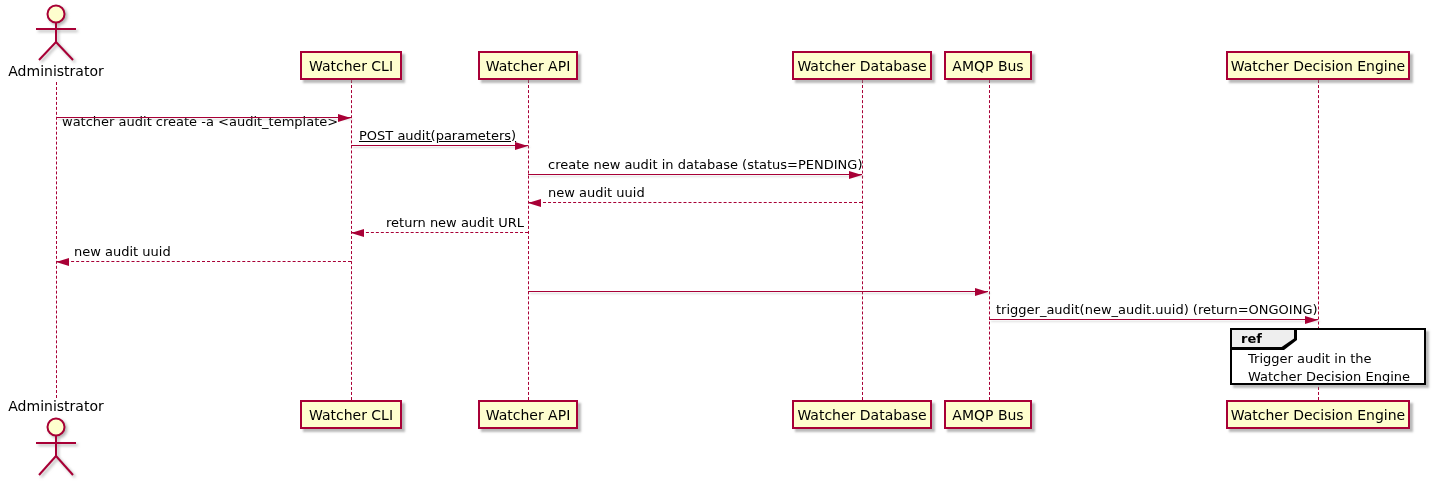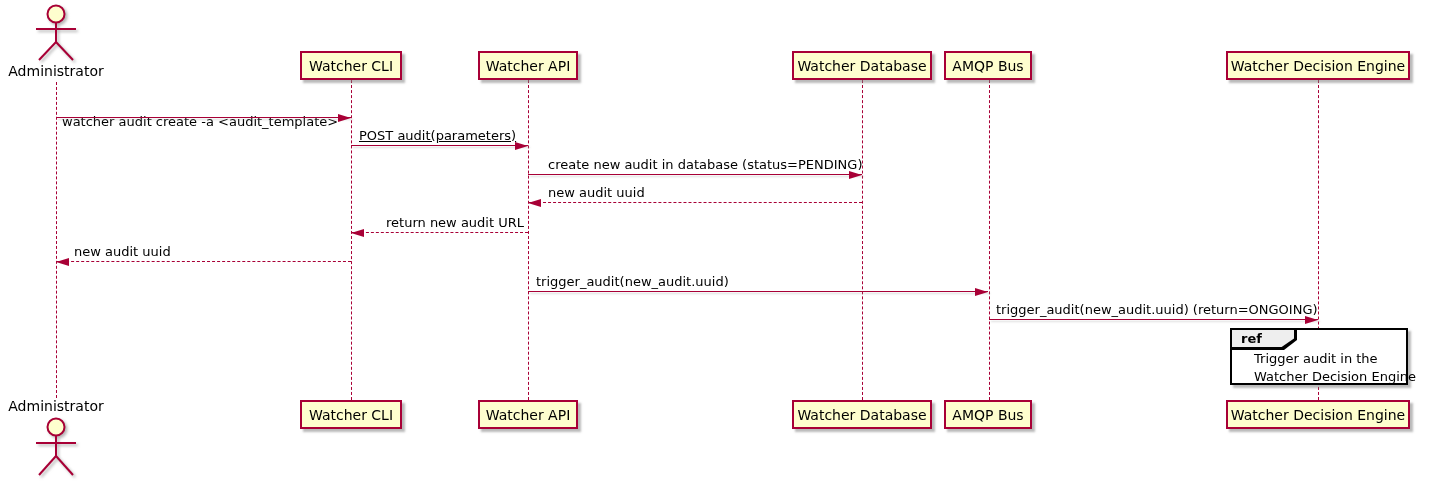--- a/index.html
+++ b/index.html
@@ -70,42 +70,42 @@
     height: 0;
     border-top: 4px solid transparent;
     border-bottom: 4px solid transparent;
   }
   .ah.right { border-left: 13px solid var(--crimson); }
   .ah.left  { border-right: 13px solid var(--crimson); }
   
   .refbox {
     position: absolute;
     left: 1230px; top: 328px;
-    width: 178px; height: 57px;
+    width: 196px; height: 57px;
     background: #FFFFFF;
     border: 2px solid #000000;
     box-shadow: 3px 3px 2px rgba(130,130,130,0.55);
   }
   .ref-tab-outer {
     position: absolute; left: 0; top: 0;
     width: 65px; height: 20px;
     background: #000000;
     clip-path: polygon(0 0, 100% 0, 100% 50%, 80% 100%, 0 100%);
   }
   .ref-tab-inner {
     position: absolute; left: 0; top: 0;
     width: 62px; height: 17px;
     background: #EEEEEE;
     clip-path: polygon(0 0, 100% 0, 100% 50%, 80% 100%, 0 100%);
   }
   .ref-keyword {
     position: absolute; left: 9px; top: 1px;
     font-size: 13px; font-weight: bold;
   }
-  .ref-line { position: absolute; left: 22px; font-size: 13px; white-space: nowrap; }
+  .ref-line { position: absolute; left: 16px; font-size: 13px; white-space: nowrap; }
 </style>
 </head>
 <body>
 
 <div class="canvas">
 
   <div class="lifeline" style="left:56px;  top:82px; height:316px;"></div>
   <div class="lifeline" style="left:351px; top:80px; height:320px;"></div>
   <div class="lifeline" style="left:528px; top:80px; height:320px;"></div>
   <div class="lifeline" style="left:862px; top:80px; height:320px;"></div>
@@ -129,21 +129,20 @@
   <div class="ah left" style="left:528px; top:199px;"></div>
 
   <div class="mlabel" style="left:351px; top:214px;margin-left:35px;">return new audit URL</div>
   <div class="mline dashed" style="left:351px; top:232px; width:177px;"></div>
   <div class="ah left" style="left:351px; top:229px;"></div>
 
   <div class="mlabel" style="left:74px; top:243px;">new audit uuid</div>
   <div class="mline dashed" style="left:56px; top:261px; width:295px;"></div>
   <div class="ah left" style="left:56px; top:258px;"></div>
 
-  <div class="mlabel" style="left:536px; top:273px;">trigger_audit(new_audit.uuid)</div>
   <div class="mline solid" style="left:528px; top:291px; width:460px;"></div>
   <div class="ah right" style="left:975px; top:288px;"></div>
 
   <div class="mlabel" style="left:996px; top:301px;">trigger_audit(new_audit.uuid) (return=ONGOING)</div>
   <div class="mline solid" style="left:989px; top:319px; width:329px;"></div>
   <div class="ah right" style="left:1305px; top:316px;"></div>
 
   <div class="refbox">
     <div class="ref-tab-outer"></div>
     <div class="ref-tab-inner"></div>

